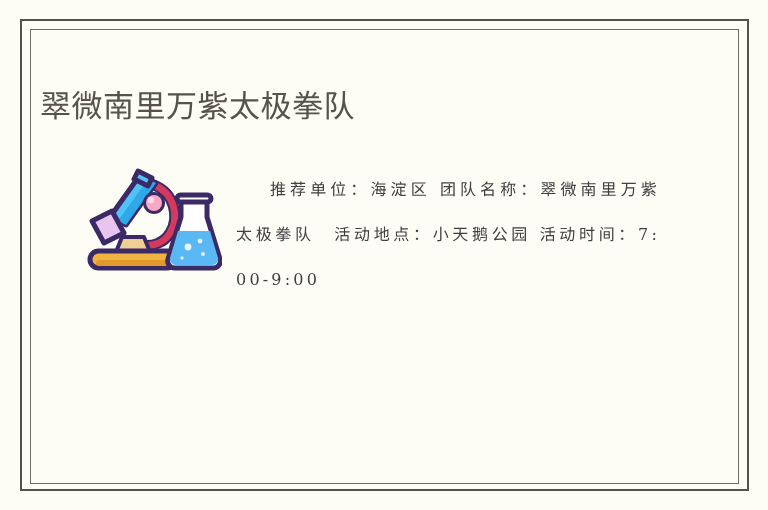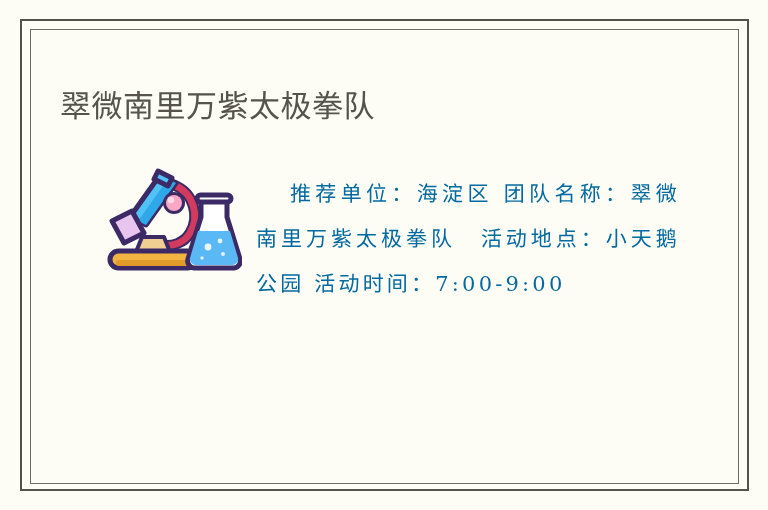--- a/index.html
+++ b/index.html
@@ -42,21 +42,21 @@
     width: 709px;
     height: 455px;
     border: 1px solid #6d6c61;
     box-sizing: border-box;
     pointer-events: none;
   }
 
   
   .content {
     position: absolute;
-    left: 36px;
+    left: 16px;
     top: 29px;
     width: 593px;
     height: 455px;
     box-sizing: border-box;
   }
 
   .doc-title {
     position: absolute;
     left: 24px;
     top: 37px;
@@ -89,23 +89,23 @@
     width: 140px;
     height: 120px;
   }
 
   .info-paragraph {
     position: absolute;
     left: 196px;
     top: 0px;
     width: 424px;
     font-family: "DejaVu Serif", "Liberation Serif", serif;
-    font-size: 21px;
+    font-size: 16px;
     line-height: 45px;
-    color: #0369a1;
+    color: #404040;
     text-align: justify;
     text-justify: inter-character;
     letter-spacing: 3.2px;
     text-indent: 34px;
     word-break: break-all;
   }
 </style>
 </head>
 <body>
 

